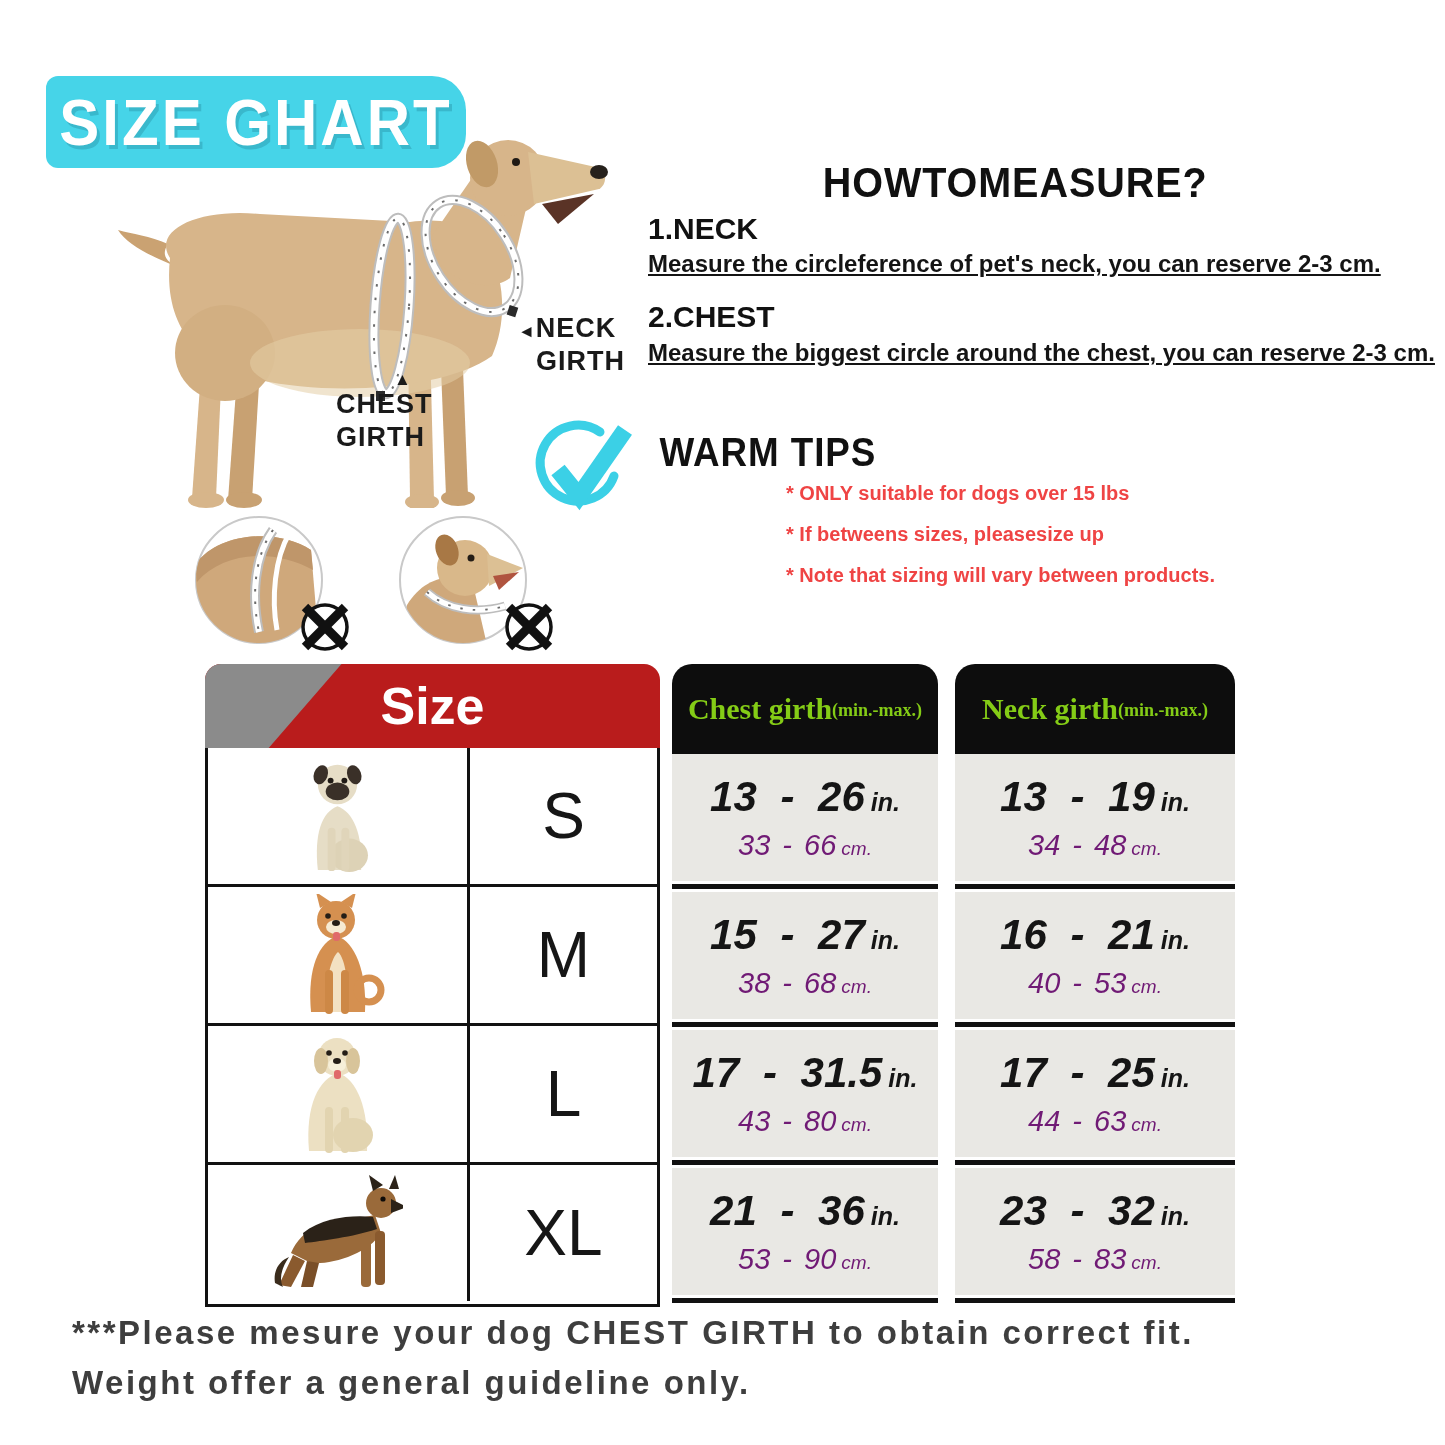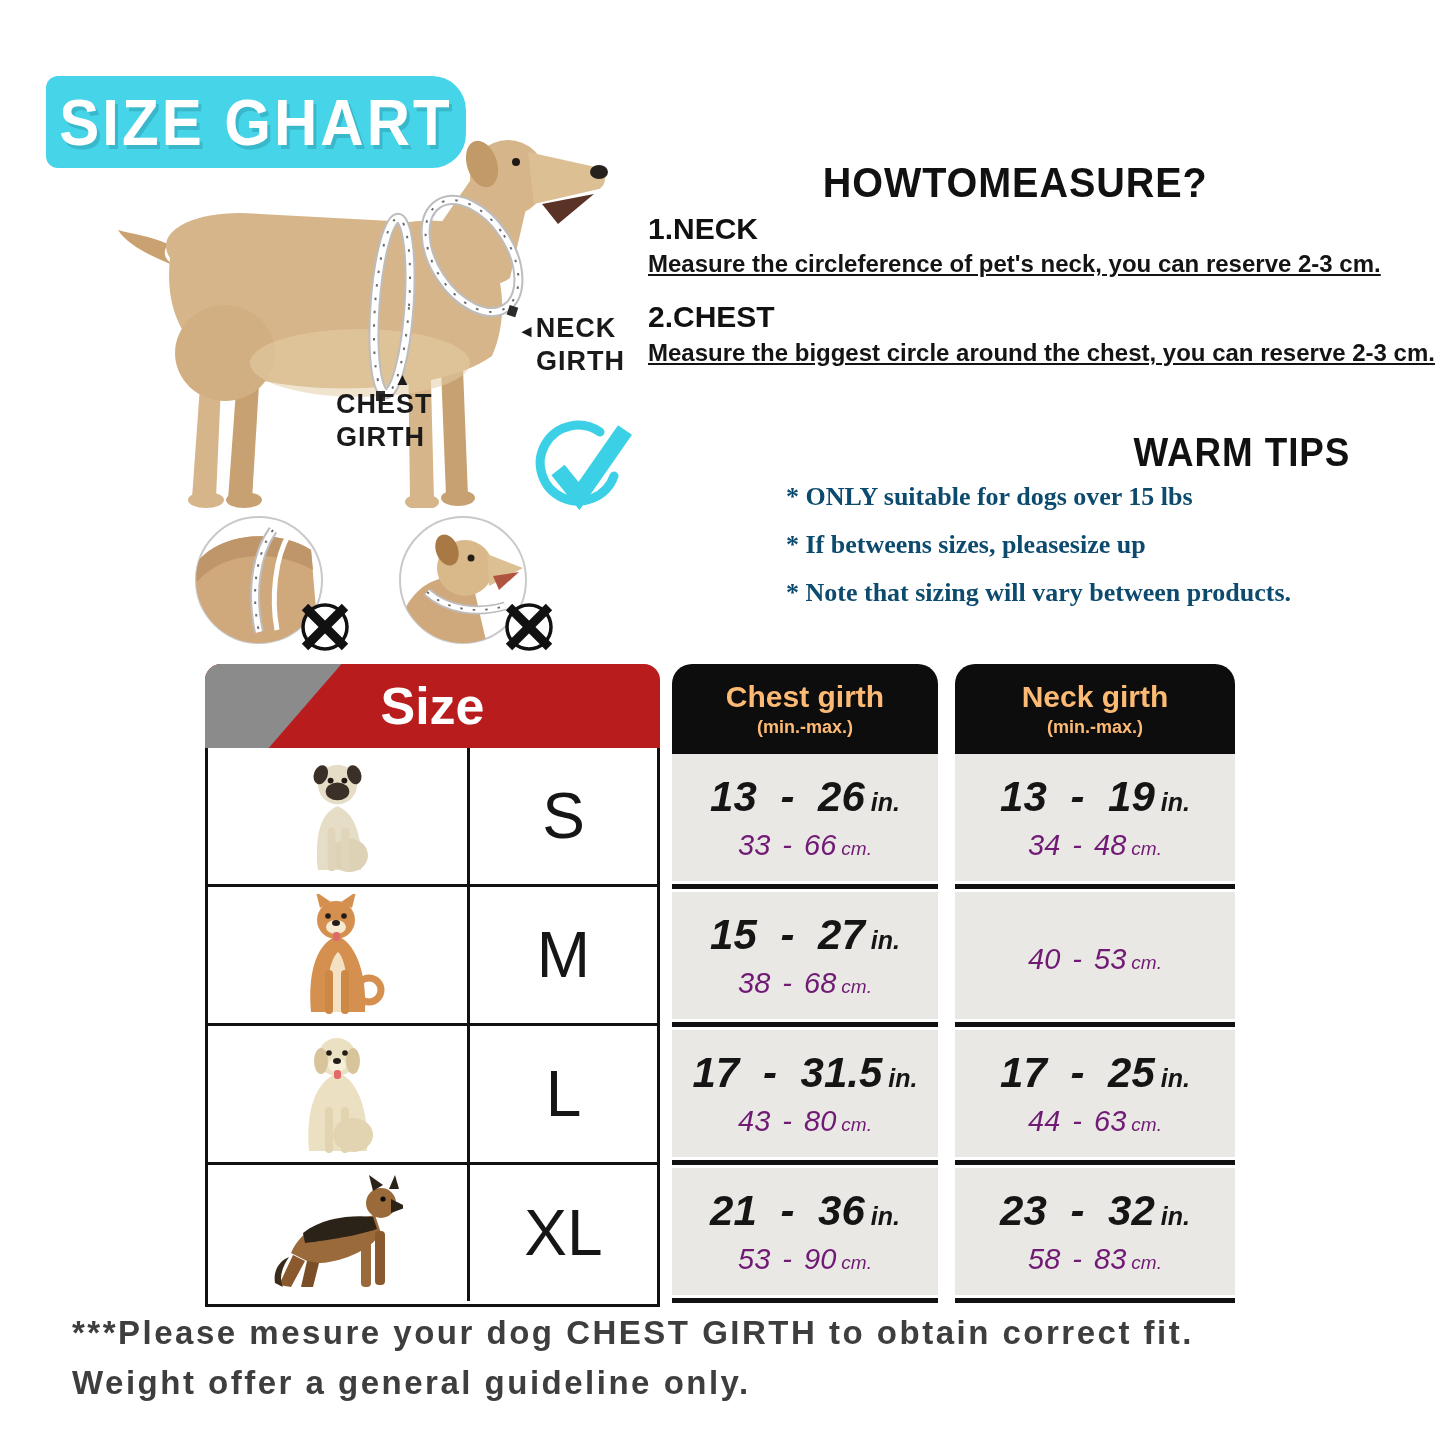--- a/index.html
+++ b/index.html
@@ -21,46 +21,46 @@
   .chest-arrow{left:394px;top:358px;}
 
   
   .htm-heading{left:650px;top:146px;width:730px;text-align:center;}
   .htm-heading span, .wt-heading span{display:inline-block;font-weight:900;transform:scaleX(0.92);}
   .htm-heading span{font-size:43px;letter-spacing:1px;}
   .step-title{font-size:30px;font-weight:800;}
   .step-text{font-size:24px;font-weight:700;white-space:nowrap;color:#141414;text-decoration:underline;}
   .st1{left:648px;top:200px;}  .sx1{left:648px;top:238px;}
   .st2{left:648px;top:288px;}  .sx2{left:648px;top:327px;}
-  .wt-heading{left:650px;top:418px;width:710px;text-align:right;text-decoration:underline;}
+  .wt-heading{left:650px;top:418px;width:710px;text-align:left;text-decoration:underline;}
   .wt-heading span{font-size:40px;letter-spacing:1px;}
   .tips{left:786px;top:470px;}
-  .tip{font-size:26px;font-weight:700;margin-bottom:18px;color:#0c4a6e;font-family:Liberation Serif, serif;}
+  .tip{font-size:20px;font-weight:700;margin-bottom:18px;color:#ef4444;}
 
   
   .stable{left:205px;top:652px;width:455px;height:643px;box-sizing:border-box;}
   .stable-head{position:relative;height:84px;background:#b91c1c;border-radius:16px 16px 0 0;
     overflow:hidden;display:flex;align-items:center;justify-content:center;}
   .stable-head .gray-corner{position:absolute;left:0;top:0;width:100%;height:100%;
     background:#8b8b8b;clip-path:polygon(0 0,30% 0,14% 100%,0 100%);}
   .stable-head span{position:relative;font-size:52px;font-weight:700;color:#fff;}
   .stable-body{border:3px solid #111;border-top:none;box-sizing:border-box;height:559px;background:#fff;}
   .srow{display:flex;height:139px;box-sizing:border-box;border-top:3px solid #111;}
   .srow:first-child{border-top:none;height:136px;}
   .srow .dogcell{width:262px;display:flex;align-items:center;justify-content:center;
      border-right:3px solid #111;box-sizing:border-box;}
   .srow .sizecell{flex:1;display:flex;align-items:center;justify-content:center;
      font-size:64px;font-weight:400;color:#161616;}
 
   
   .gcol{width:266px;top:652px;}
   .gcol.chest{left:672px;}
   .gcol.neck{left:955px;width:280px;}
-  .ghead{height:90px;background:#0d0d0d;border-radius:20px 20px 0 0;color:#fdba74;
-    display:flex;flex-direction:column;align-items:center;justify-content:center;}
+  .ghead{height:90px;background:#0d0d0d;border-radius:20px 20px 0 0;color:#84cc16;
+    display:flex;flex-direction:row;align-items:center;justify-content:center;font-family:Liberation Serif, serif;}
   .ghead .gh1{font-size:30px;font-weight:700;}
   .ghead .gh2{font-size:18px;font-weight:700;margin-top:3px;}
   .gcell{height:127px;background:#e9e8e4;display:flex;flex-direction:column;
     align-items:center;justify-content:center;}
   .gdiv{height:5px;background:#111;margin:3px 0;}
   .gmain{font-style:italic;font-weight:800;font-size:42px;word-spacing:12px;color:#151515;}
   .gmain .unit{font-size:25px;font-weight:700;margin-left:6px;}
   .gsub{font-style:italic;font-weight:400;font-size:29px;margin-top:8px;color:#701a75;word-spacing:4px;}
   .gsub .unit{font-size:19px;margin-left:5px;}
 
@@ -320,20 +320,21 @@
     <div class="ghead">
       <div class="gh1">Neck girth</div>
       <div class="gh2">(min.-max.)</div>
     </div>
     <div class="gcell">
       <div class="gmain"><span>13 - 19</span><span class="unit">in.</span></div>
       <div class="gsub"><span>34 - 48</span><span class="unit">cm.</span></div>
     </div>
     <div class="gdiv"></div>
     <div class="gcell">
+      <div class="gmain"><span>16 - 21</span><span class="unit">in.</span></div>
       <div class="gsub"><span>40 - 53</span><span class="unit">cm.</span></div>
     </div>
     <div class="gdiv"></div>
     <div class="gcell">
       <div class="gmain"><span>17 - 25</span><span class="unit">in.</span></div>
       <div class="gsub"><span>44 - 63</span><span class="unit">cm.</span></div>
     </div>
     <div class="gdiv"></div>
     <div class="gcell">
       <div class="gmain"><span>23 - 32</span><span class="unit">in.</span></div>

